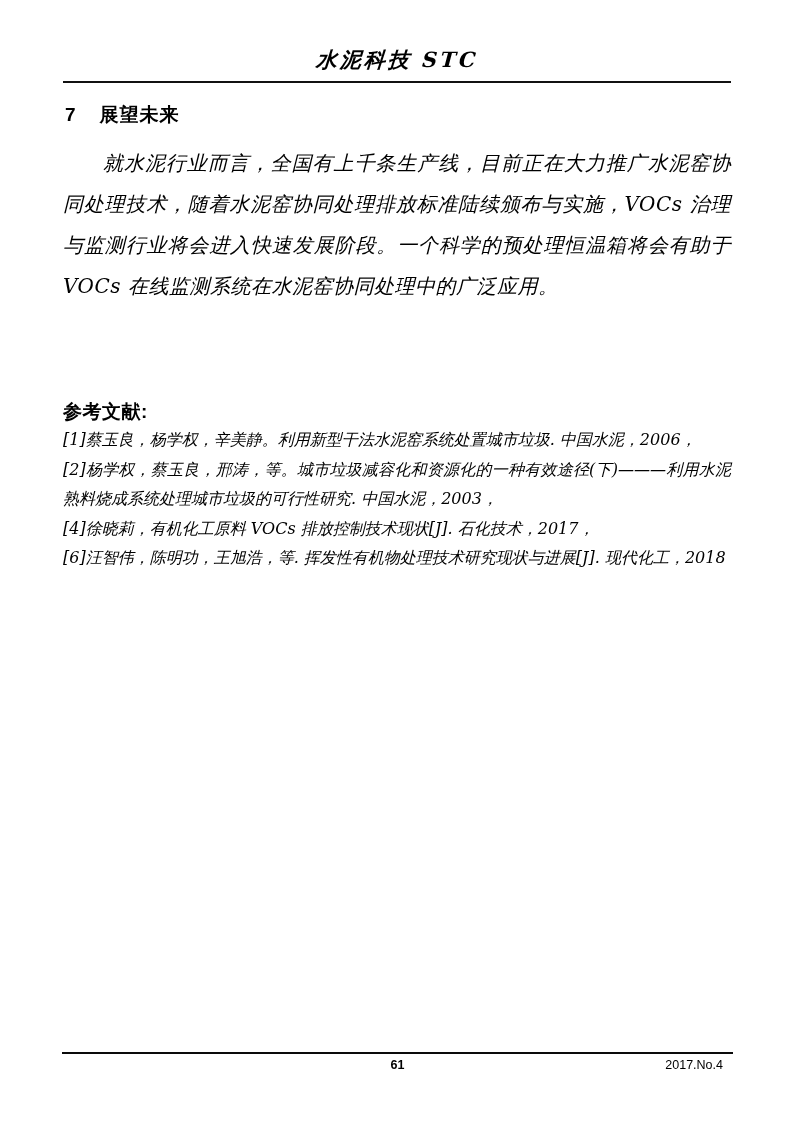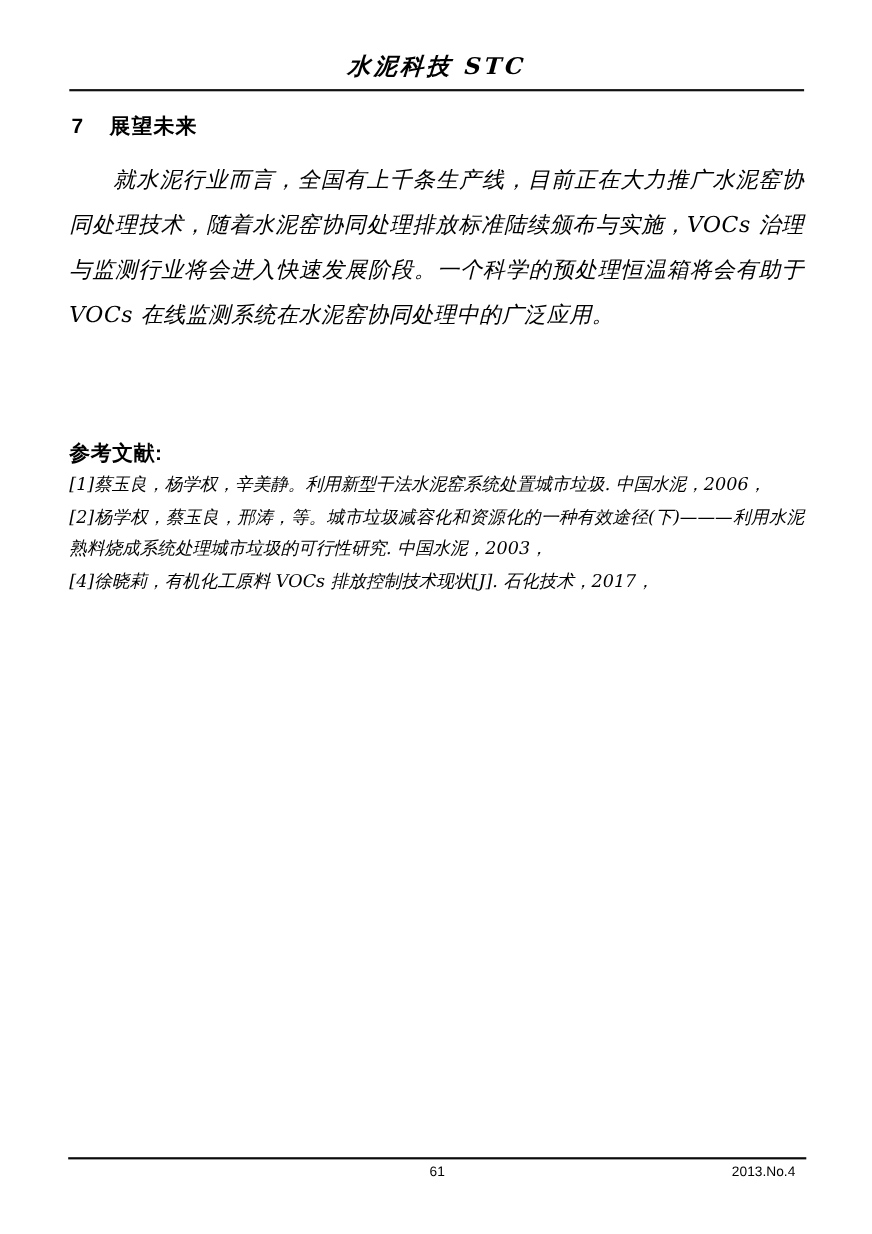--- a/index.html
+++ b/index.html
@@ -89,20 +89,21 @@
     font-family: "Liberation Sans", "DejaVu Sans", sans-serif;
     font-size: 12.5px;
     height: 26px;
   }
   .footer-page-number {
     position: absolute;
     left: 0;
     right: 0;
     text-align: center;
     top: 4px;
+    font-weight: bold;
   }
   .footer-issue {
     position: absolute;
     right: 10px;
     top: 4px;
   }
 </style>
 </head>
 <body>
 
@@ -118,21 +119,22 @@
   </div>
 
   <p class="body-paragraph">就水泥行业而言，全国有上千条生产线，目前正在大力推广水泥窑协同处理技术，随着水泥窑协同处理排放标准陆续颁布与实施，VOCs 治理与监测行业将会进入快速发展阶段。一个科学的预处理恒温箱将会有助于 VOCs 在线监测系统在水泥窑协同处理中的广泛应用。</p>
 
   <div class="references-section">
     <div class="references-heading">参考文献:</div>
     <ul class="references-list">
       <li class="reference-item">[1]蔡玉良，杨学权，辛美静。利用新型干法水泥窑系统处置城市垃圾. 中国水泥，2006，</li>
       <li class="reference-item">[2]杨学权，蔡玉良，邢涛，等。城市垃圾减容化和资源化的一种有效途径(下)———利用水泥熟料烧成系统处理城市垃圾的可行性研究. 中国水泥，2003，</li>
       <li class="reference-item">[4]徐晓莉，有机化工原料 VOCs 排放控制技术现状[J]. 石化技术，2017，</li>
+      <li class="reference-item">[6]汪智伟，陈明功，王旭浩，等. 挥发性有机物处理技术研究现状与进展[J]. 现代化工，2018</li>
     </ul>
   </div>
 
   <div class="page-footer">
     <span class="footer-page-number">61</span>
-    <span class="footer-issue">2013.No.4</span>
+    <span class="footer-issue">2017.No.4</span>
   </div>
 
 </div>
 
 </body></html>

